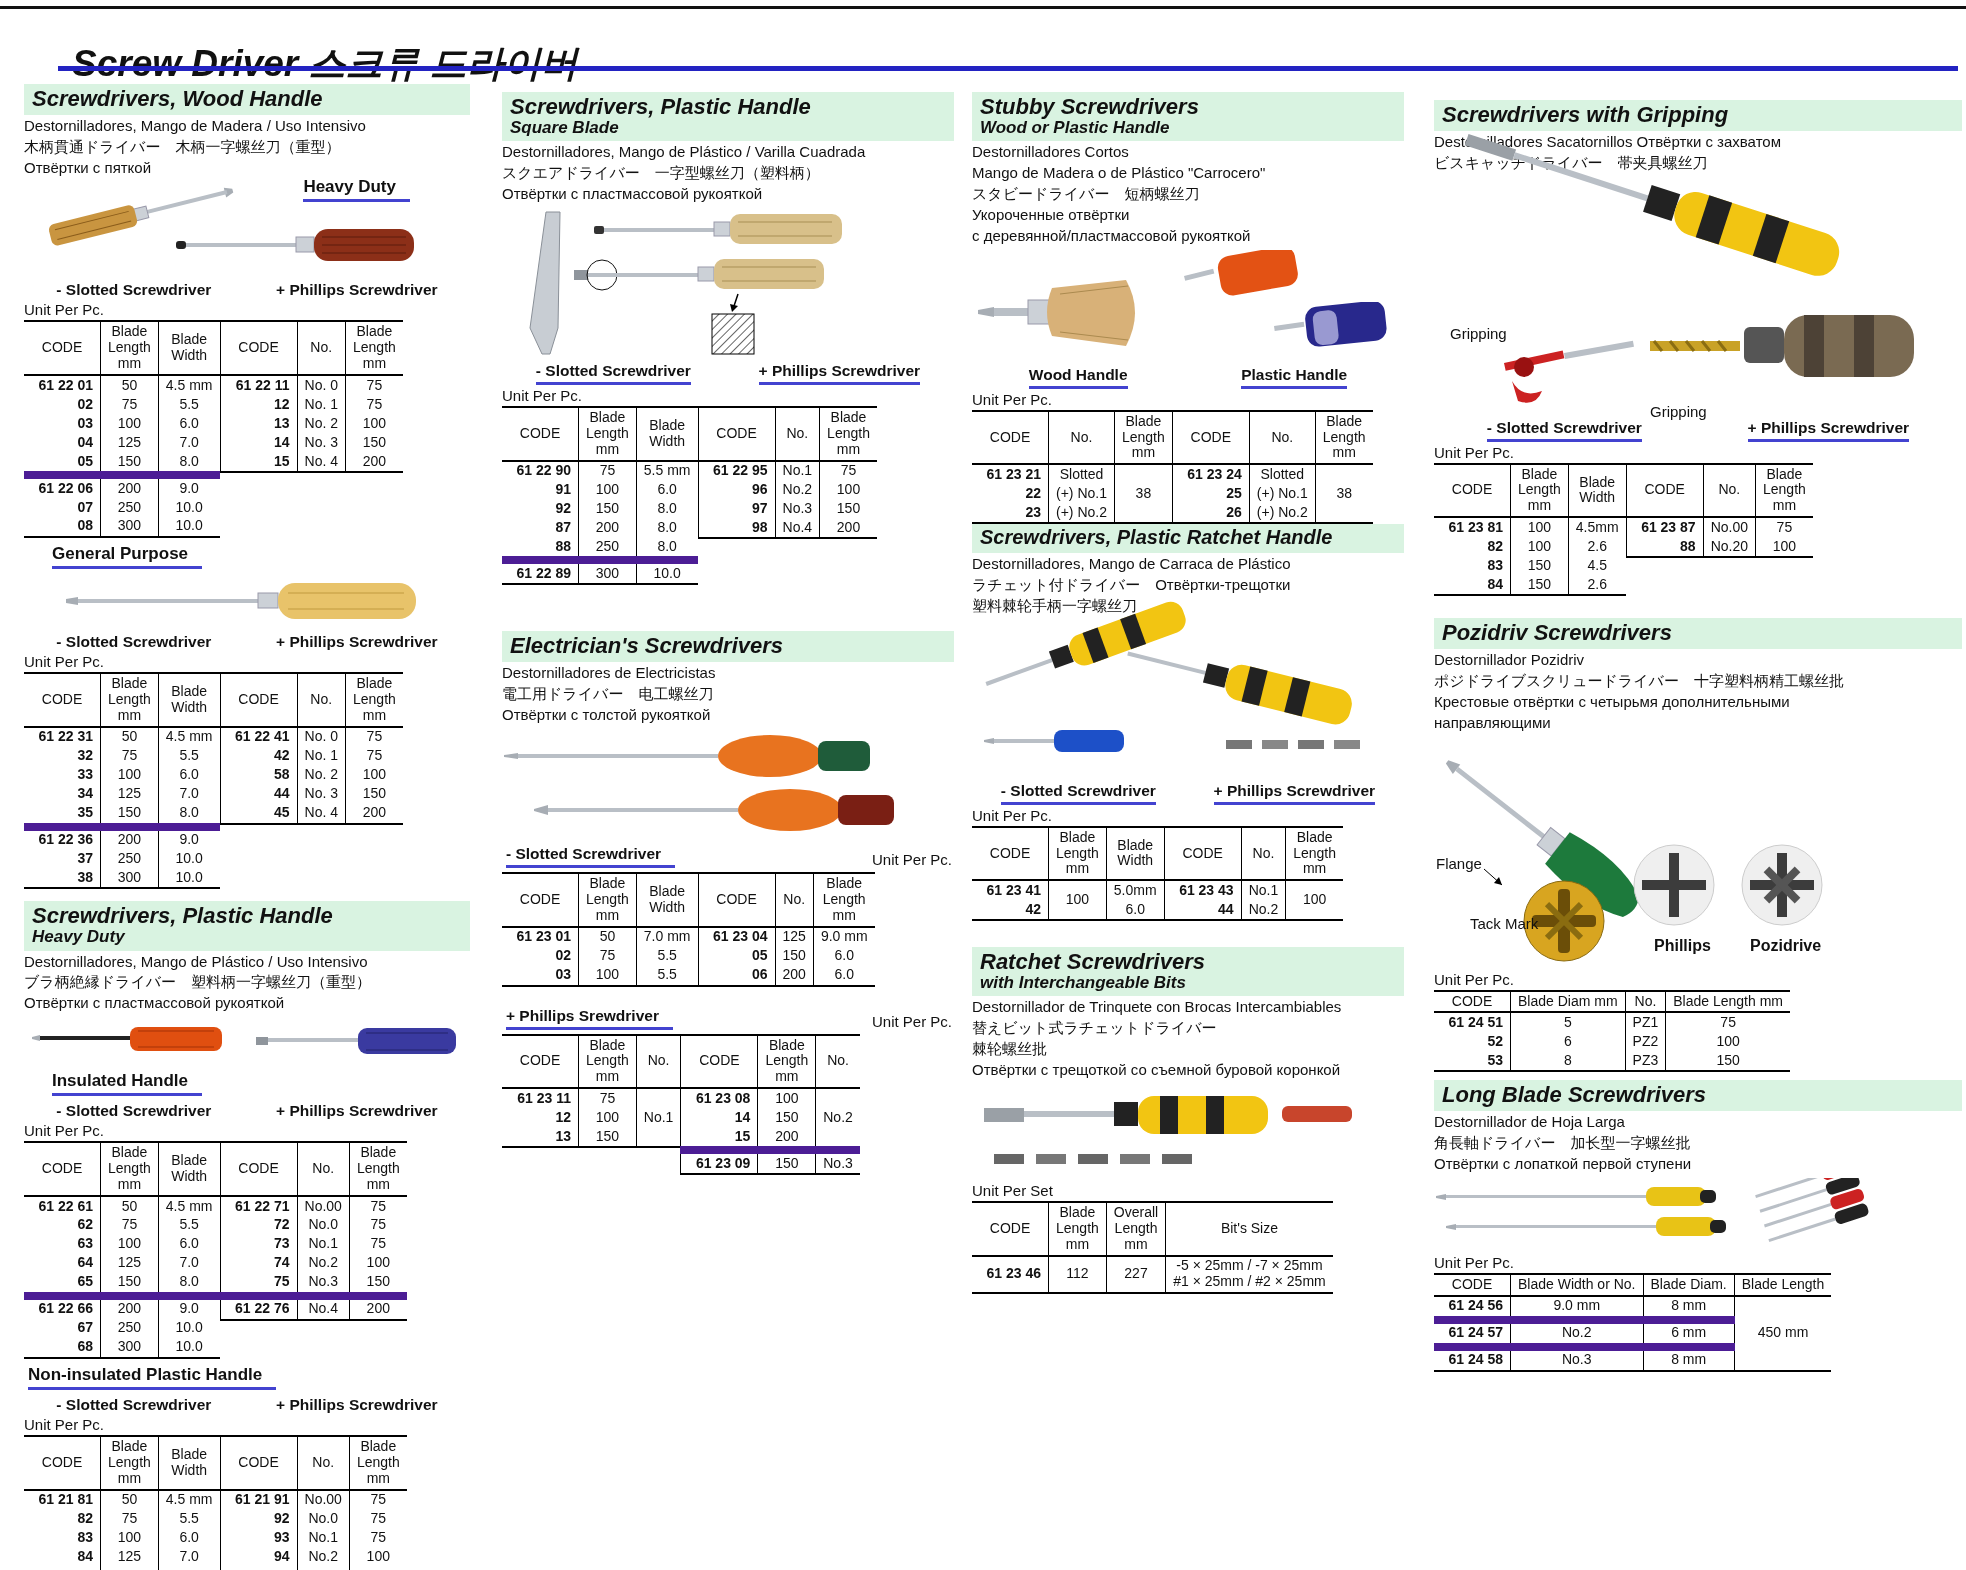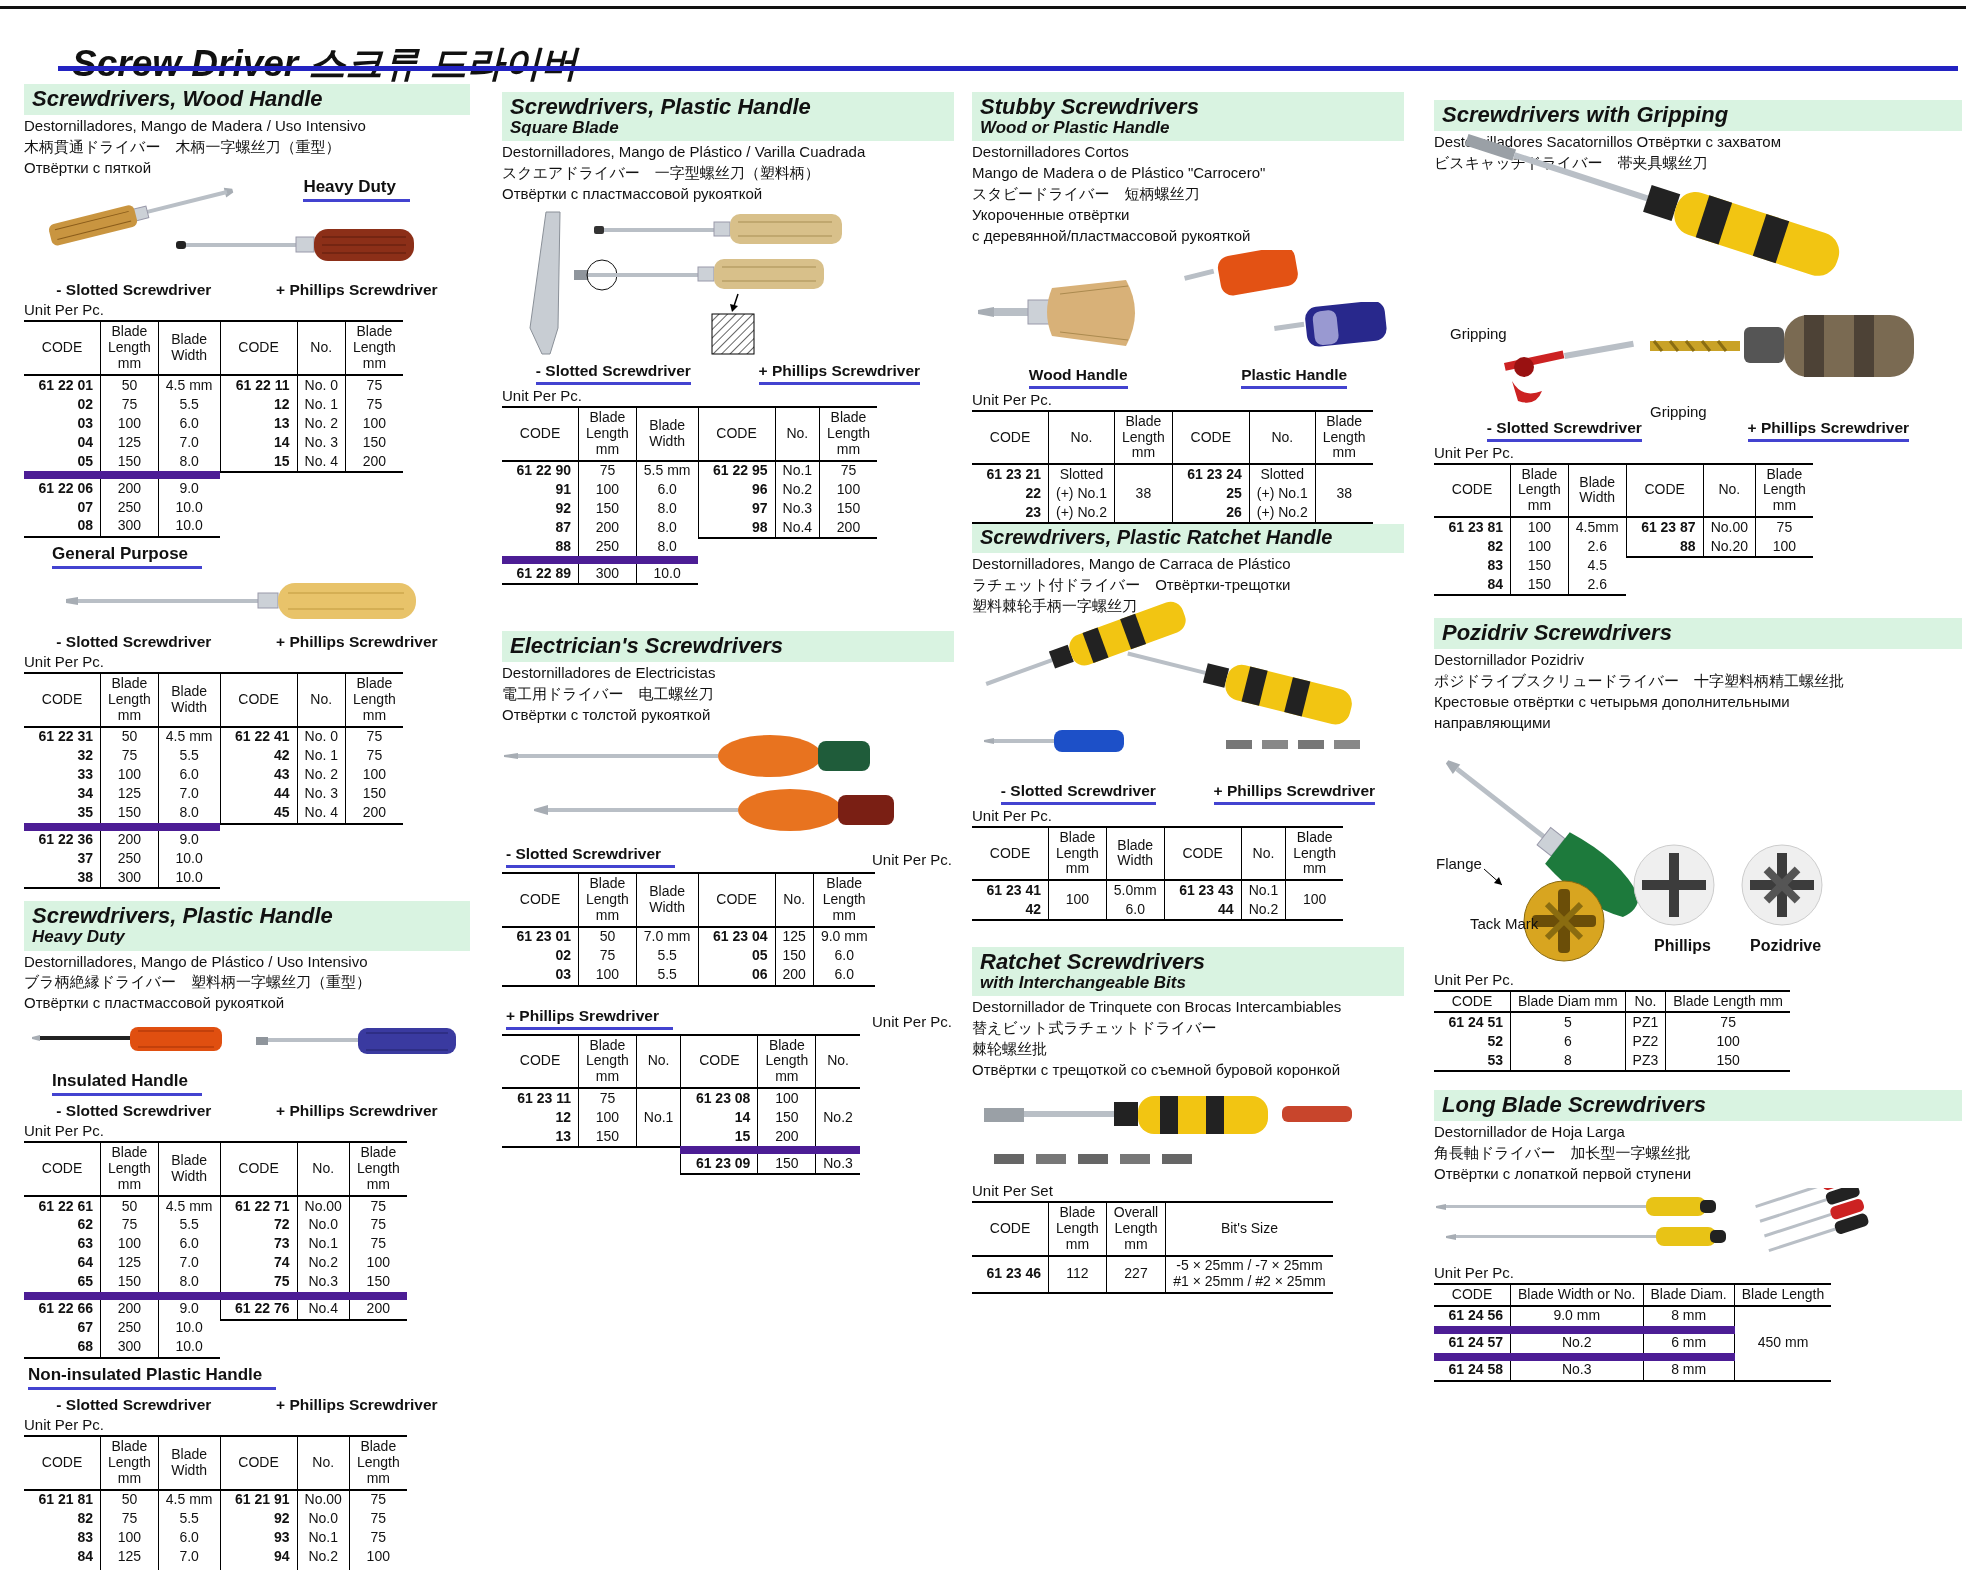--- a/index.html
+++ b/index.html
@@ -262,21 +262,21 @@
                 <td>61 22 41</td>
                 <td>No. 0</td>
                 <td>75</td>
               </tr>
               <tr>
                 <td>42</td>
                 <td>No. 1</td>
                 <td>75</td>
               </tr>
               <tr>
-                <td>43</td>
+                <td>58</td>
                 <td>No. 2</td>
                 <td>100</td>
               </tr>
               <tr>
                 <td>44</td>
                 <td>No. 3</td>
                 <td>150</td>
               </tr>
               <tr>
                 <td>45</td>
@@ -1216,21 +1216,21 @@
               <td>53</td>
               <td>8</td>
               <td>PZ3</td>
               <td>150</td>
             </tr>
           </tbody>
         </table>
       </div>
   </section>
 
-  <section style="margin-top:18px">
+  <section style="margin-top:8px">
     <div class="stitle"><span>Long Blade Screwdrivers</span></div>
     <div class="sub">Destornillador de Hoja Larga</div>
     <div class="sub">角長軸ドライバー　加长型一字螺丝批</div>
     <div class="sub">Отвёртки с лопаткой первой ступени</div>
     <div class="photo" style="height:74px">
       <svg class="abs" style="left:0;top:4px" width="300" height="30" viewBox="0 0 300 30">
           <polygon points="2,14 12,12 12,18 2,16" fill="#a7adb4"></polygon>
           <rect x="12" y="13" width="200" height="3" fill="#b9bfc6"></rect>
           <rect x="212" y="5" width="60" height="19" rx="8" fill="#e8c316"></rect>
           <rect x="266" y="8" width="16" height="13" rx="5" fill="#222"></rect>

